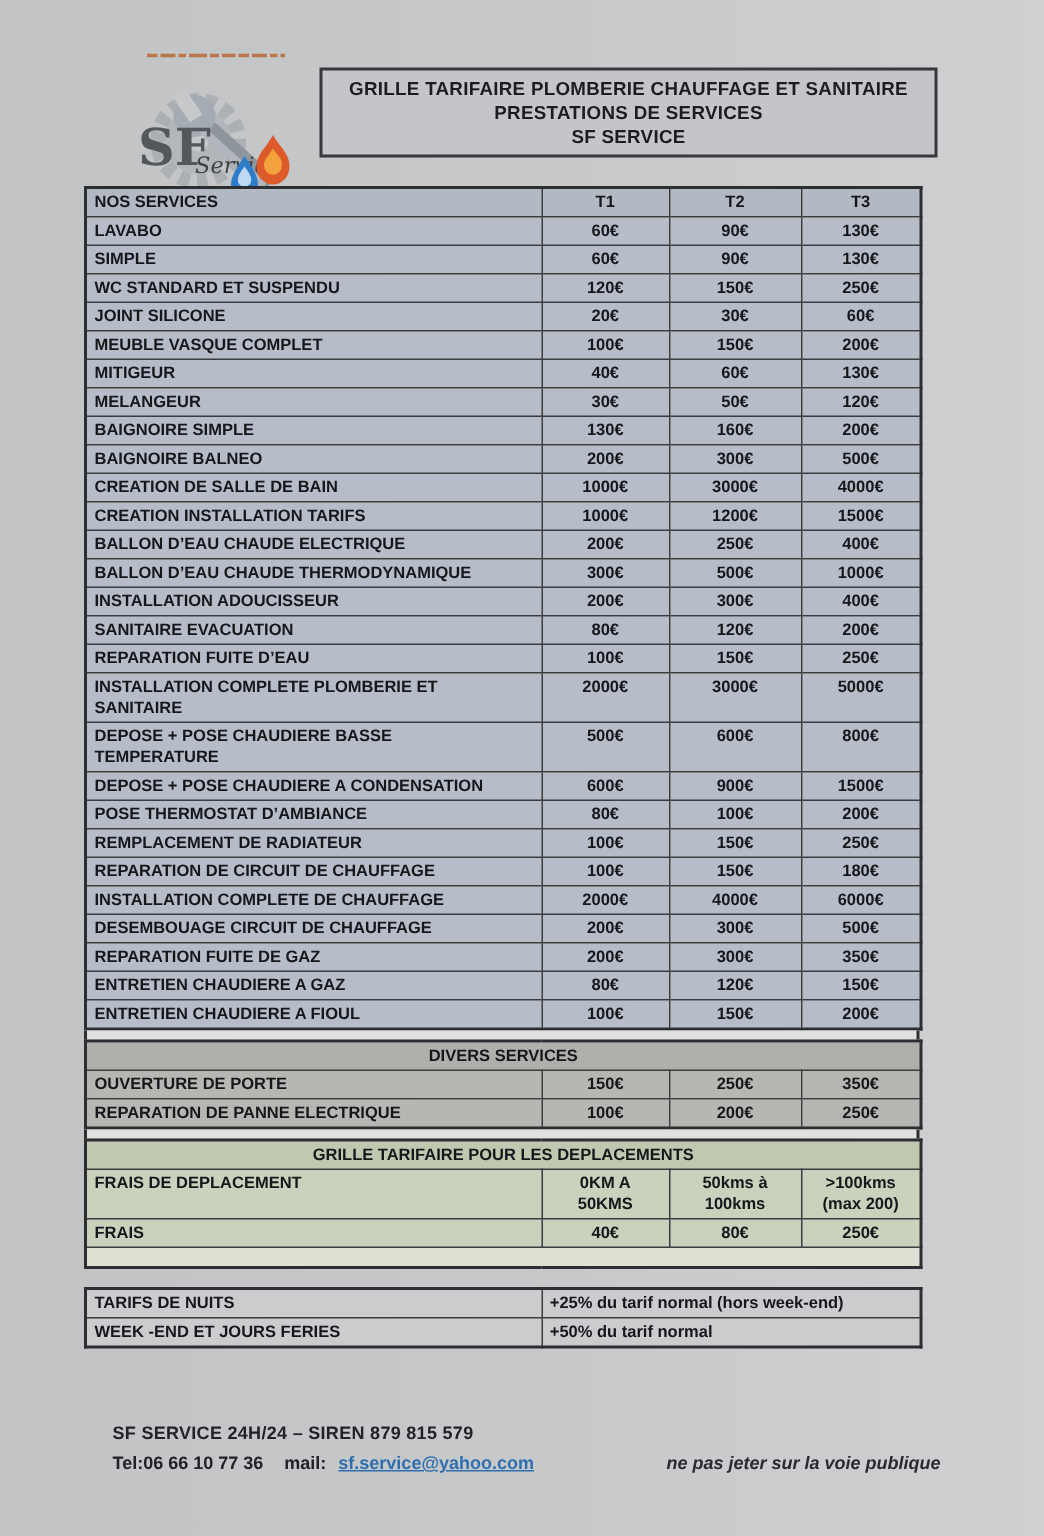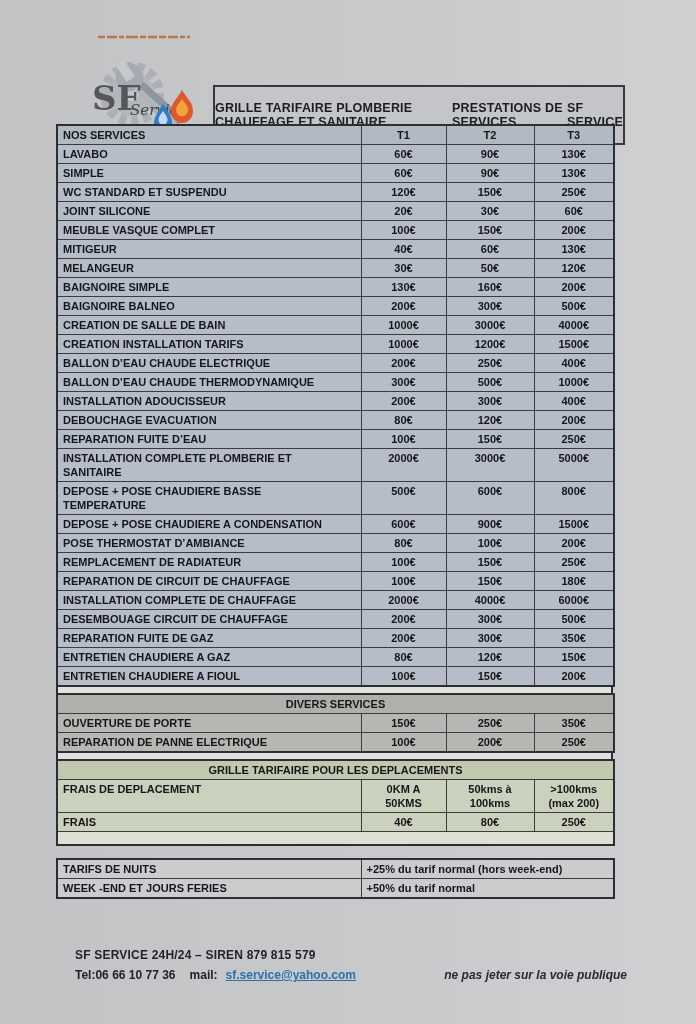--- a/index.html
+++ b/index.html
@@ -15,23 +15,22 @@
     background:linear-gradient(90deg,#c2c3c5 0%, #c8c9cb 55%, #cfd0d2 100%);
   }
 
   
   .logo { position:absolute; left:84px; top:28px; width:120px; height:106px; }
 
   
   .title-box {
     position:absolute; left:213px; top:45px; width:412px; height:60px;
     border:2px solid #39393c; background:#c4c5c8;
-    display:flex; flex-direction:row; align-items:center; justify-content:center;
+    display:flex; flex-direction:column; align-items:center; justify-content:center;
     gap:2px;
-    margin-top:40px;
   }
   .title-box .tl { font-size:12.5px; font-weight:700; letter-spacing:.2px; color:#1c1d21; }
 
   
   .tables { position:absolute; left:56px; top:124px; width:557px; }
   table { border-collapse:collapse; table-layout:fixed; width:557px; font-size:11px; }
   td, th {
     border:1px solid #3b3c3e;
     padding:2px 5px; line-height:14px;
     font-weight:600; vertical-align:top;
@@ -226,21 +225,21 @@
           </tr>
 
           <tr>
             <td class="svc">INSTALLATION ADOUCISSEUR</td>
             <td class="val">200€</td>
             <td class="val">300€</td>
             <td class="val">400€</td>
           </tr>
 
           <tr>
-            <td class="svc">DEBOUCHAGE EVACUATION</td>
+            <td class="svc">SANITAIRE EVACUATION</td>
             <td class="val">80€</td>
             <td class="val">120€</td>
             <td class="val">200€</td>
           </tr>
 
           <tr>
             <td class="svc">REPARATION FUITE D’EAU</td>
             <td class="val">100€</td>
             <td class="val">150€</td>
             <td class="val">250€</td>

